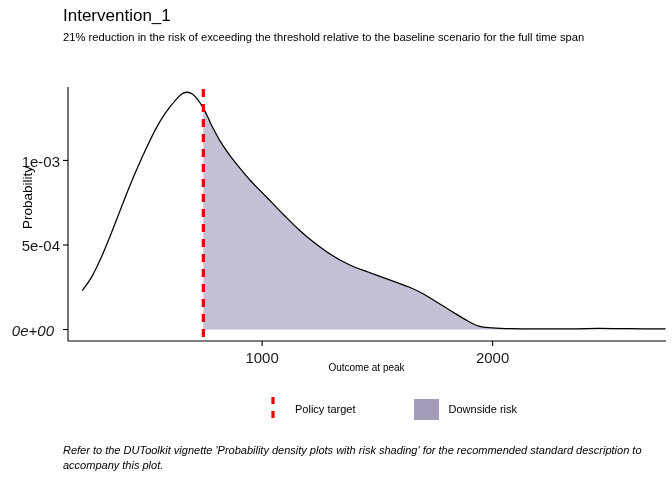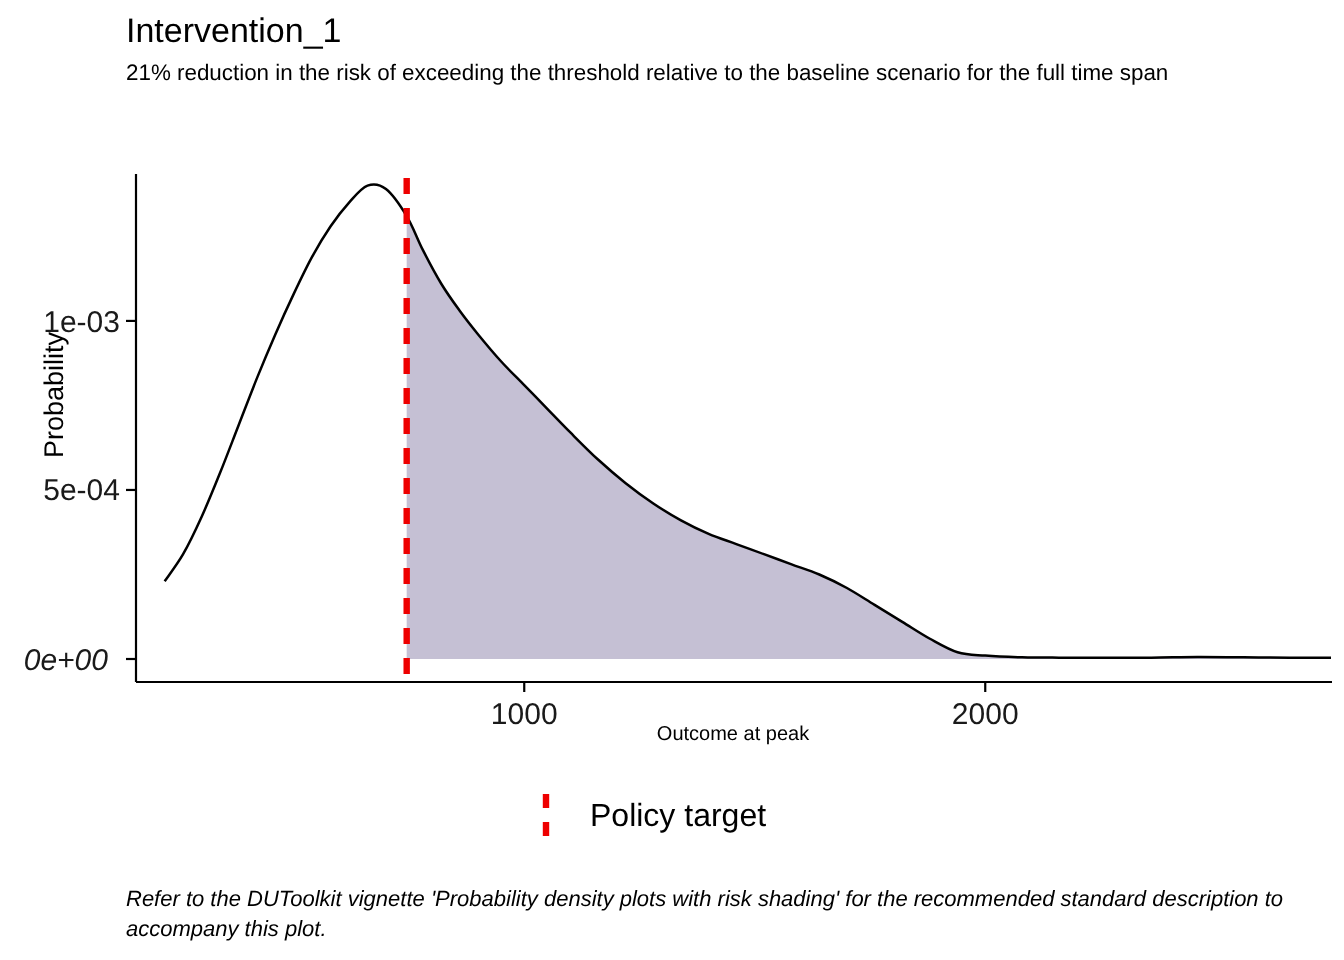--- a/index.html
+++ b/index.html
@@ -112,21 +112,21 @@
     align-items: center;
   }
   .legend-key {
     width: 30px;
     height: 30px;
     display: flex;
     align-items: center;
     justify-content: center;
   }
   .legend-label {
-    font-size: 16px;
+    font-size: 11px;
     color: #000;
     margin-left: 7px;
     white-space: nowrap;
   }
   .gap-between {
     width: 56px;
   }
   .swatch-box {
     width: 25px;
     height: 21px;
@@ -193,17 +193,23 @@
   <div id="legend">
     <div class="legend-item">
       <span class="legend-key">
         <svg width="14" height="28" viewBox="0 0 14 28">
           <line x1="7" y1="2" x2="7" y2="26" stroke="#ee0000" stroke-width="3.2" stroke-dasharray="7,7"></line>
         </svg>
       </span>
       <span class="legend-label">Policy target</span>
     </div>
     <div class="gap-between"></div>
+    <div class="legend-item">
+      <span class="legend-key">
+        <span class="swatch-box" id="legend-swatch" style="background: rgb(164, 156, 184);"></span>
+      </span>
+      <span class="legend-label">Downside risk</span>
+    </div>
   </div>
 
   <div class="caption">Refer to the DUToolkit vignette 'Probability density plots with risk shading' for the recommended standard description to accompany this plot.</div>
 
 </div>
 
 </body></html>

